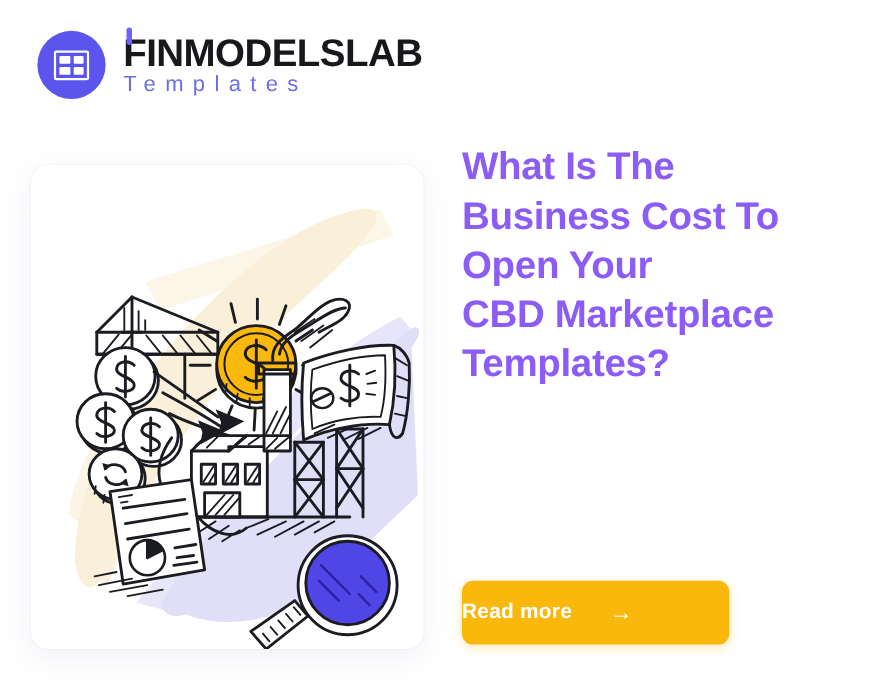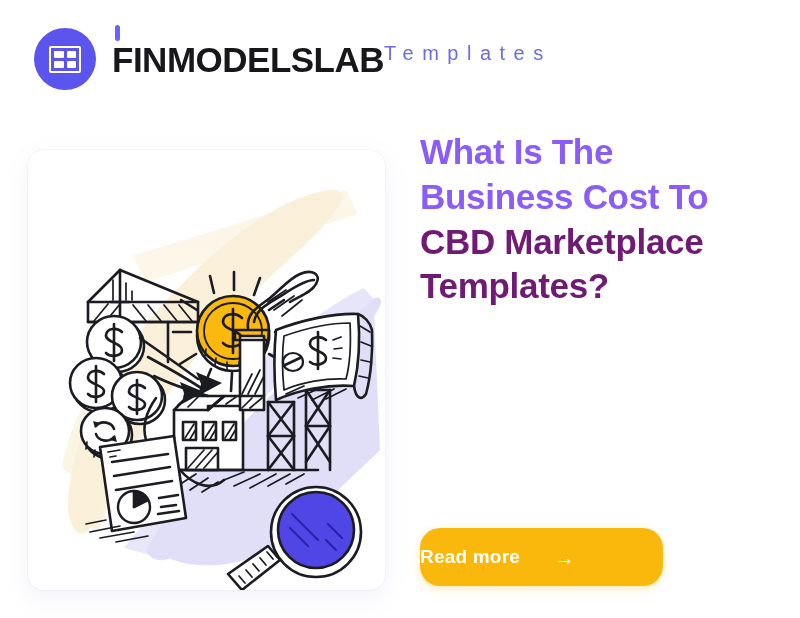--- a/index.html
+++ b/index.html
@@ -48,21 +48,21 @@
     grid-template-columns: 1fr 1fr;
     grid-template-rows: 1fr 1fr;
     gap: 3px;
     padding: 3px;
   }
   .logo-grid span {
     background: #ffffff;
     border-radius: 1px;
   }
 
-  .logo-text { display: flex; flex-direction: row; }
+  .logo-text { display: flex; flex-direction: column; }
   .logo-wordmark {
     position: relative;
     font-size: 35px;
     font-weight: bold;
     letter-spacing: -0.5px;
     color: #17171C;
     line-height: 1.0;
     white-space: nowrap;
   }
   .logo-power {
@@ -105,32 +105,32 @@
     top: 130px;
     width: 350px;
   }
   .headline {
     font-size: 35px;
     font-weight: bold;
     line-height: 1.28;
     letter-spacing: -0.3px;
   }
   .headline .hl-accent { color: #8b5cf6; display: block; }
-  .headline .hl-dark   { color: #701a75; display: block; }
+  .headline .hl-dark   { color: #8b5cf6; display: block; }
 
   
   .cta {
     position: absolute;
     left: 420px;
     top: 528px;
     width: 243px;
     height: 58px;
     background: #FBB80C;
     border: none;
-    border-radius: 20px;
+    border-radius: 10px;
     color: #ffffff;
     font-family: "Liberation Sans", sans-serif;
     font-size: 19px;
     font-weight: bold;
     letter-spacing: 0.2px;
     display: flex;
     align-items: center;
     justify-content: flex-start;
     gap: 34px;
     cursor: pointer;
@@ -463,20 +463,21 @@
           <line x1="239" y1="402" x2="245" y2="409"></line>
         </g>
       </g>
     </svg>
   </div>
 
   <div class="content">
     <h1 class="headline">
       <span class="hl-accent">What Is The</span>
       <span class="hl-accent">Business Cost To</span>
+      <span class="hl-accent">Open Your</span>
       <span class="hl-dark">CBD Marketplace</span>
       <span class="hl-dark">Templates?</span>
     </h1>
   </div>
 
   <button class="cta">
     <span>Read more</span>
     <span class="cta-arrow">→</span>
   </button>
 

